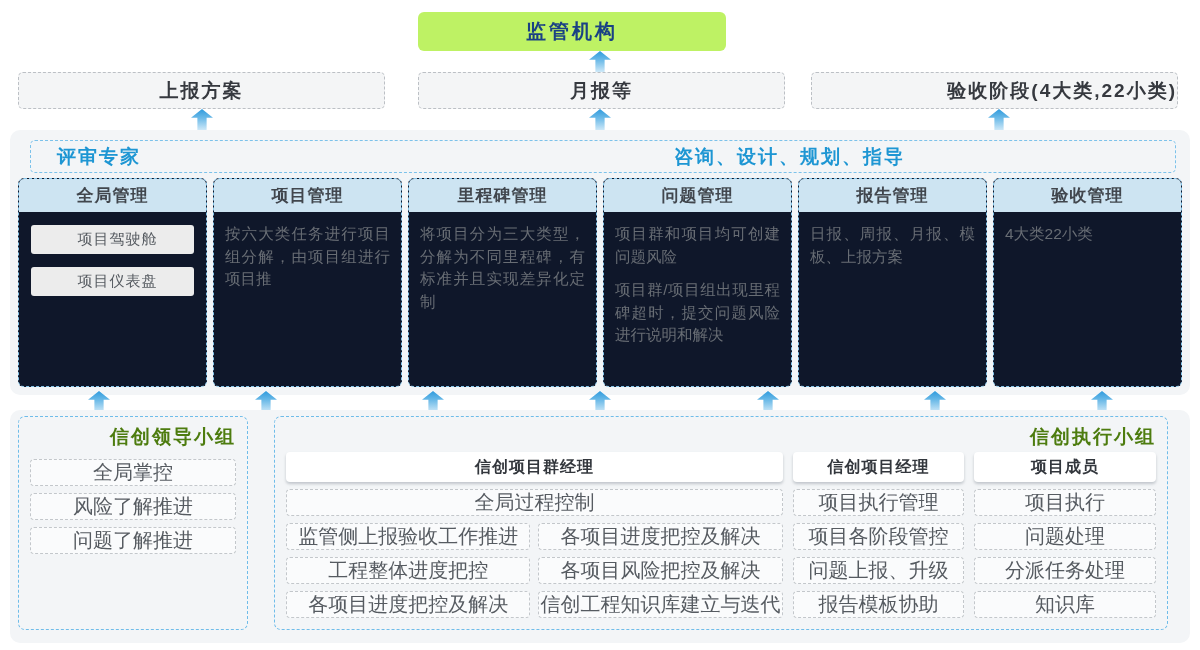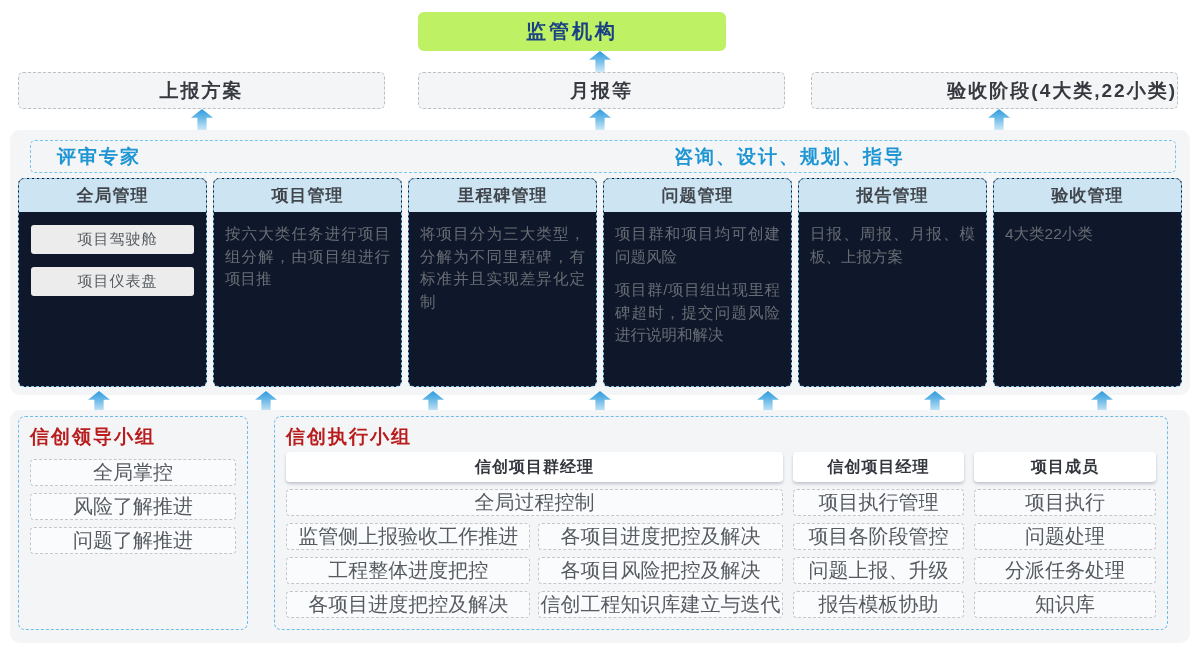--- a/index.html
+++ b/index.html
@@ -66,21 +66,21 @@
   }
 
   
   .group {
     position:absolute; top:6px; height:214px; box-sizing:border-box;
     border:1px dashed #6fbce9; border-radius:7px; padding:7px 11px;
   }
   .group-lead { left:8px;   width:230px; }
   .group-exec { left:264px; width:894px; }
   .group-title {
-    text-align:left; font-size:19px; font-weight:bold; color:#b91c1c;
+    text-align:right; font-size:19px; font-weight:bold; color:#4d7c0f;
     letter-spacing:2px; height:28px; line-height:26px;
   }
   .role-box {
     height:30px; background:#ffffff; border-radius:4px;
     box-shadow:0 2px 3px rgba(120,130,140,.4);
     display:flex; align-items:center; justify-content:center;
     font-size:16px; font-weight:bold; color:#33373d; letter-spacing:1px;
   }
   .item {
     height:27px; box-sizing:border-box; border:1px dashed #c3c7cb; border-radius:4px;

